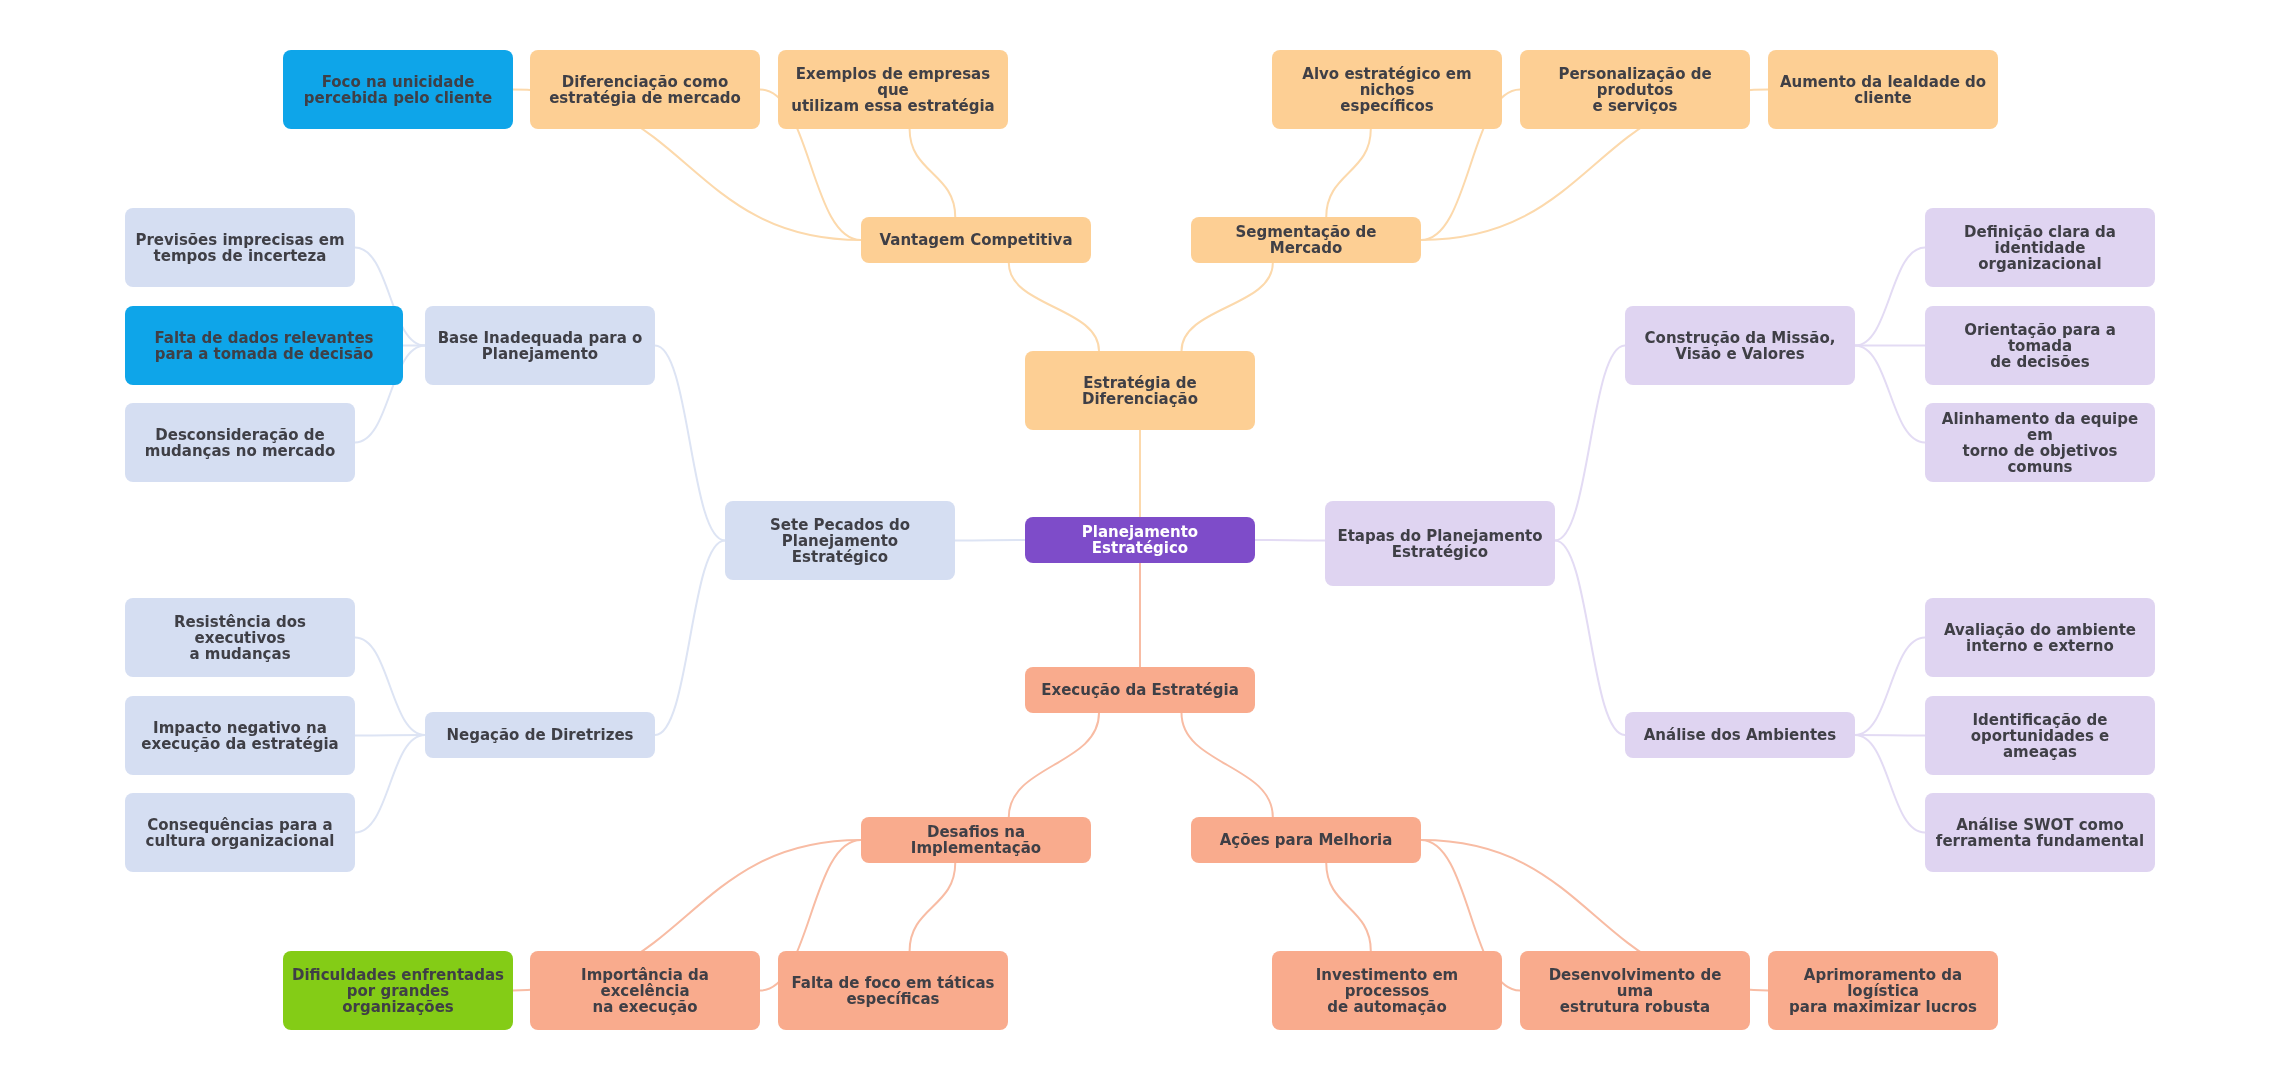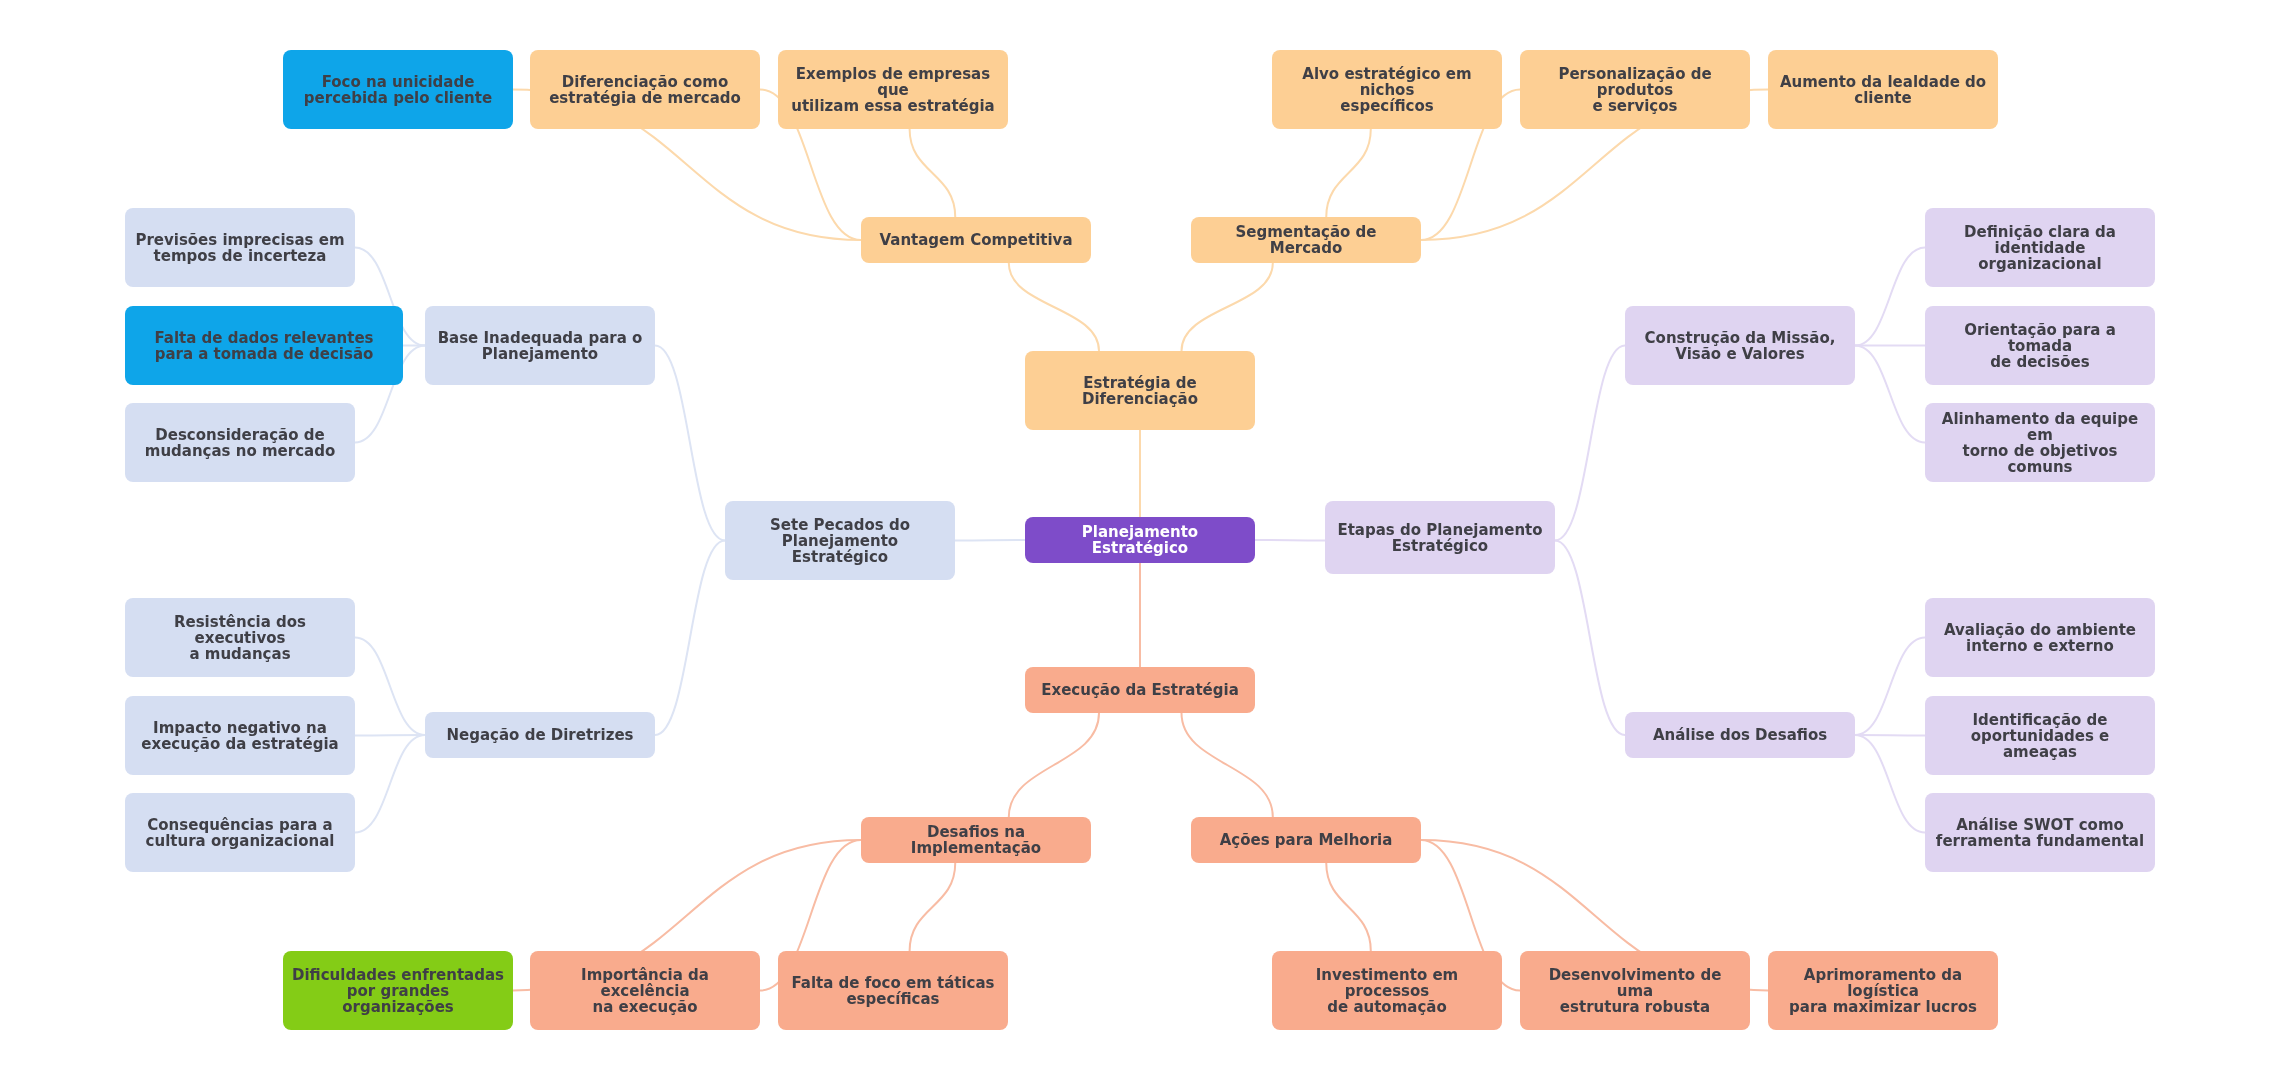--- a/index.html
+++ b/index.html
@@ -158,42 +158,42 @@
 a mudanças</span>
       </div>
       <div class="node" style="left: 125px; top: 696px; width: 230px; height: 79px; background: rgb(213, 222, 242); color: rgb(63, 63, 70);">
         <span class="label">Impacto negativo na
 execução da estratégia</span>
       </div>
       <div class="node" style="left: 125px; top: 793px; width: 230px; height: 79px; background: rgb(213, 222, 242); color: rgb(63, 63, 70);">
         <span class="label">Consequências para a
 cultura organizacional</span>
       </div>
-      <div class="node" style="left: 1325px; top: 501px; width: 230px; height: 73px; background: rgb(223, 212, 241); color: rgb(63, 63, 70);">
+      <div class="node" style="left: 1325px; top: 501px; width: 230px; height: 85px; background: rgb(223, 212, 241); color: rgb(63, 63, 70);">
         <span class="label">Etapas do Planejamento
 Estratégico</span>
       </div>
       <div class="node" style="left: 1625px; top: 306px; width: 230px; height: 79px; background: rgb(223, 212, 241); color: rgb(63, 63, 70);">
         <span class="label">Construção da Missão,
 Visão e Valores</span>
       </div>
       <div class="node" style="left: 1925px; top: 208px; width: 230px; height: 79px; background: rgb(223, 212, 241); color: rgb(63, 63, 70);">
         <span class="label">Definição clara da
 identidade organizacional</span>
       </div>
       <div class="node" style="left: 1925px; top: 306px; width: 230px; height: 79px; background: rgb(223, 212, 241); color: rgb(63, 63, 70);">
         <span class="label">Orientação para a tomada
 de decisões</span>
       </div>
       <div class="node" style="left: 1925px; top: 403px; width: 230px; height: 79px; background: rgb(223, 212, 241); color: rgb(63, 63, 70);">
         <span class="label">Alinhamento da equipe em
 torno de objetivos comuns</span>
       </div>
       <div class="node" style="left: 1625px; top: 712px; width: 230px; height: 46px; background: rgb(223, 212, 241); color: rgb(63, 63, 70);">
-        <span class="label">Análise dos Desafios</span>
+        <span class="label">Análise dos Ambientes</span>
       </div>
       <div class="node" style="left: 1925px; top: 598px; width: 230px; height: 79px; background: rgb(223, 212, 241); color: rgb(63, 63, 70);">
         <span class="label">Avaliação do ambiente
 interno e externo</span>
       </div>
       <div class="node" style="left: 1925px; top: 696px; width: 230px; height: 79px; background: rgb(223, 212, 241); color: rgb(63, 63, 70);">
         <span class="label">Identificação de
 oportunidades e ameaças</span>
       </div>
       <div class="node" style="left: 1925px; top: 793px; width: 230px; height: 79px; background: rgb(223, 212, 241); color: rgb(63, 63, 70);">

